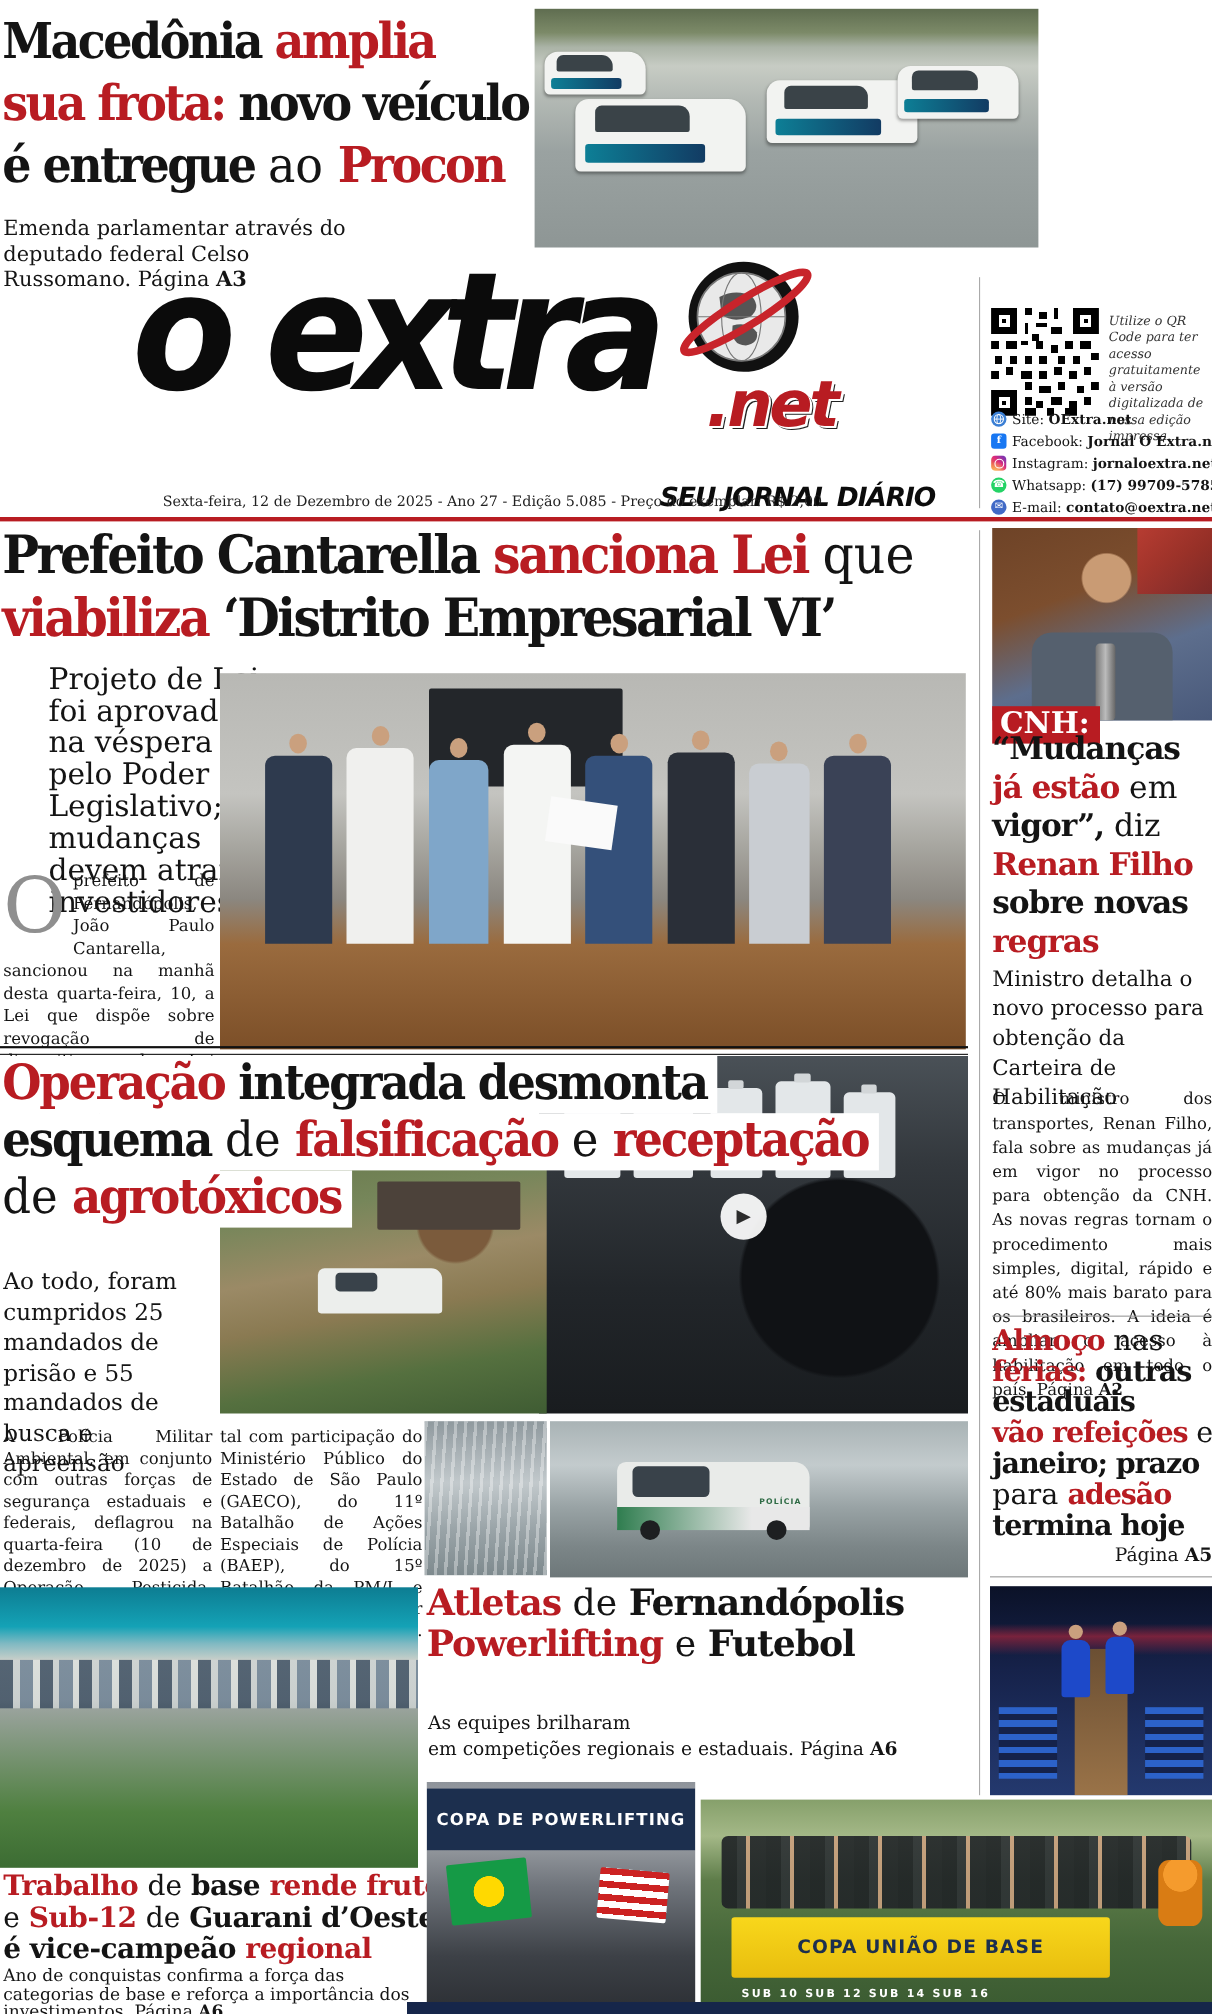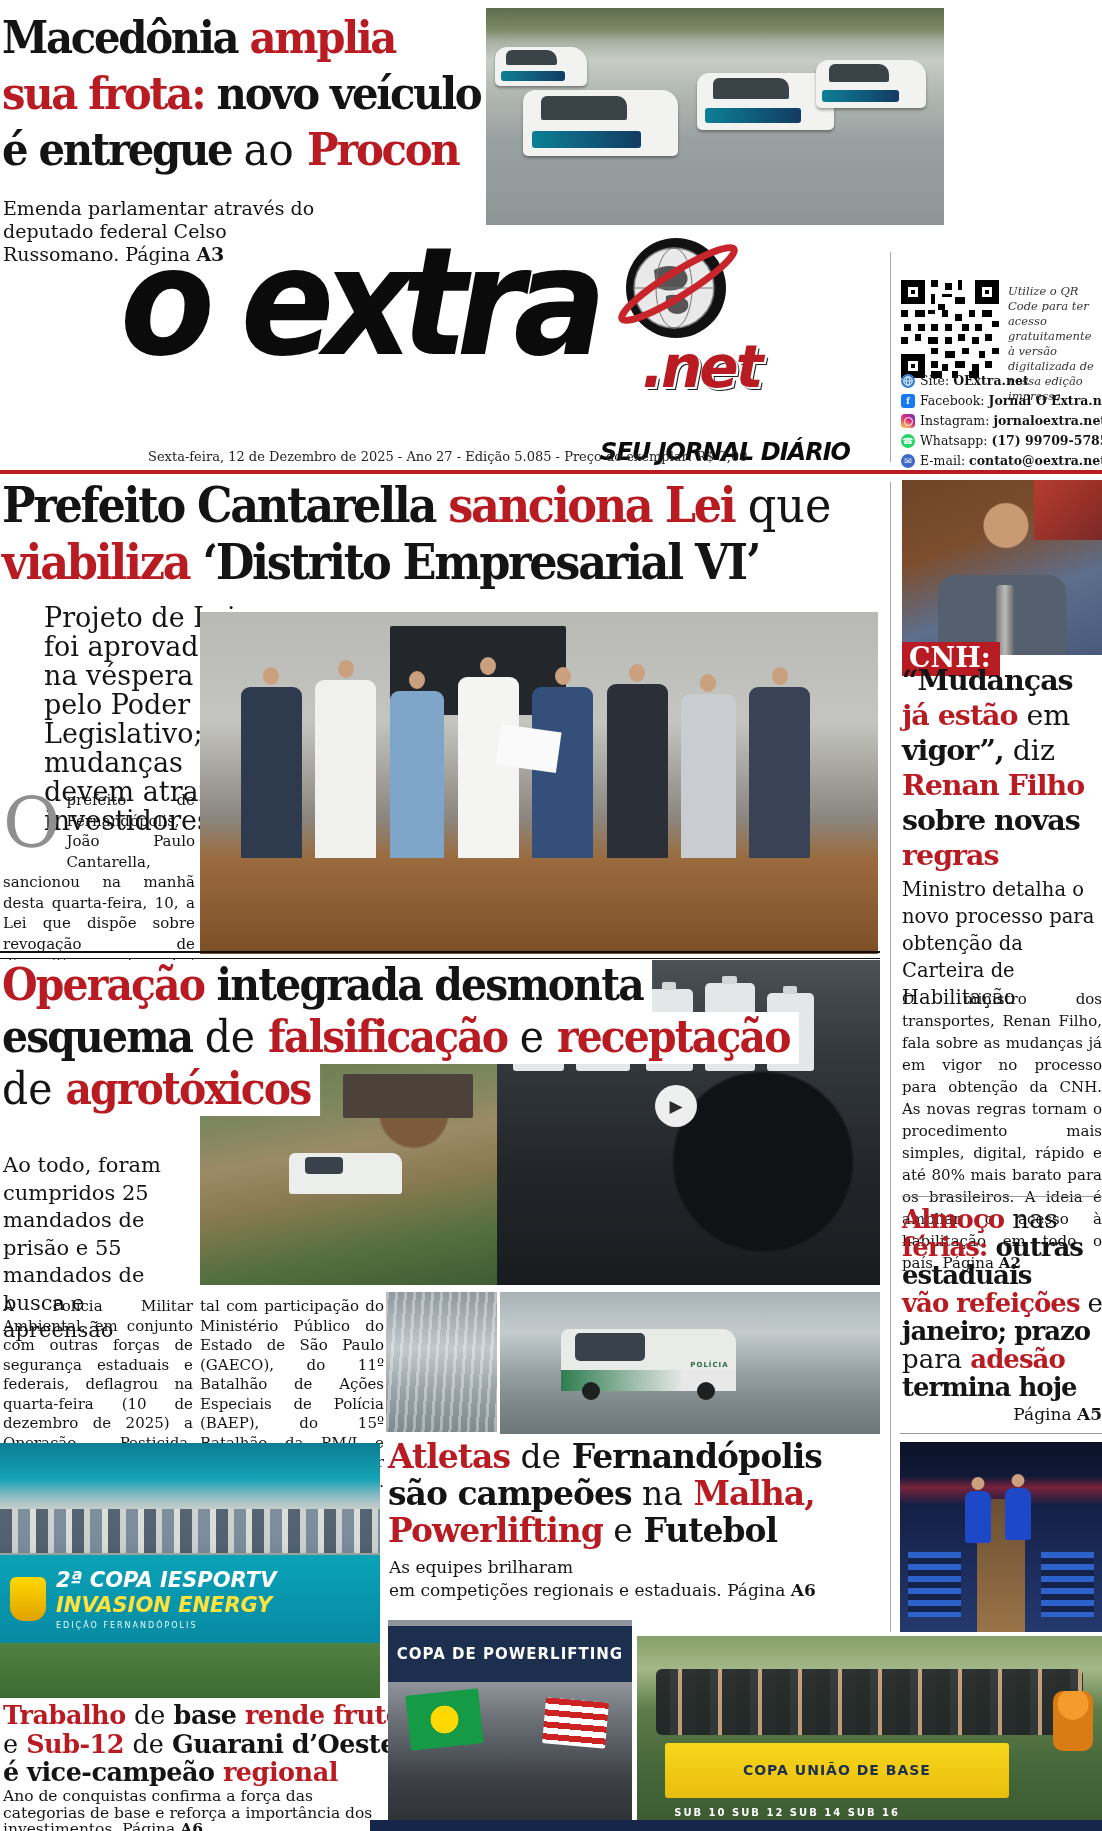--- a/index.html
+++ b/index.html
@@ -160,21 +160,21 @@
   .flag{position:absolute;border-radius:2px;}
   .flag-g{left:8%;top:34%;width:30%;height:26%;background:radial-gradient(circle at 50% 50%,#ffd900 0 30%,#159a46 31%);transform:rotate(-6deg);}
   .flag-r{left:64%;top:38%;width:26%;height:22%;background:repeating-linear-gradient(180deg,#c22 0 6px,#fff 6px 12px);transform:rotate(5deg);}
   .photo-uniao{left:637px;top:1636px;width:465px;height:184px;
     background:
       linear-gradient(180deg,#86a06b 0%,#a4b887 18%,#5d7c49 40%,#47683a 70%,#3c5c32 100%);}
   .uniao-crowd{position:absolute;left:4%;top:18%;width:92%;height:36%;
     background:repeating-linear-gradient(90deg,#1e2125 0 14px,#2c3034 14px 22px,#caa07e 22px 26px,#212428 26px 40px);border-radius:6px;opacity:.9;}
   .uniao-banner{position:absolute;left:6%;top:58%;width:74%;height:30%;background:linear-gradient(180deg,#f8d71b,#e8bd0e);
     display:flex;align-items:center;justify-content:center;font-family:"DejaVu Sans",sans-serif;font-weight:bold;
-    color:#1c2f4e;font-size:14px;letter-spacing:1px;border-radius:3px;}
+    color:#1c2f4e;font-size:17px;letter-spacing:1px;border-radius:3px;}
   .uniao-subs{position:absolute;left:8%;bottom:1%;width:70%;text-align:left;color:#fff;
     font-family:"DejaVu Sans",sans-serif;font-weight:bold;font-size:10px;letter-spacing:2px;}
   .mascot{position:absolute;right:2%;top:30%;width:40px;height:60px;background:radial-gradient(circle at 50% 22%,#f59b2d 0 30%,#d97c14 31%);border-radius:10px;}
   .navy-bar{left:370px;top:1820px;width:732px;height:11px;background:var(--navy);}
 </style>
 </head>
 <body>
 
 <div class="page">
 
@@ -416,40 +416,33 @@
       <span class="mplayer" style="left:52%;top:24%;">
           <span class="head"></span>
         </span>
     </div>
   </aside>
 
   <section>
 
     <div class="abs photo photo-team">
       <span class="crowd"></span>
-      <div class="team-banner">
-        <span class="shield"></span>
-        <span class="l1">2ª COPA IESPORTV</span>
-        <span class="l2">INVASION ENERGY</span>
-        <span class="l3">EDIÇÃO FERNANDÓPOLIS</span>
-      </div>
     </div>
     <div class="abs hl trabalho-headline">
         <div class="hl-line"><span class="sg-red">Trabalho </span><span class="sg-thin">de </span><span class="sg-black">base </span><span class="sg-red">rende frutos</span></div>
         <div class="hl-line"><span class="sg-thin">e </span><span class="sg-red">Sub-12 </span><span class="sg-thin">de </span><span class="sg-black">Guarani d’Oeste</span></div>
         <div class="hl-line"><span class="sg-black">é vice-campeão </span><span class="sg-red">regional</span></div>
       </div>
     <p class="abs trabalho-body">
       <span>Ano de conquistas confirma a força das categorias de base e reforça a importância dos investimentos.</span>
       <span class="pgi"><span>Página</span> <b>A6</b></span>
     </p>
 
     <div class="abs hl atletas-headline">
         <div class="hl-line"><span class="sg-red">Atletas </span><span class="sg-thin">de </span><span class="sg-black">Fernandópolis</span></div>
-        <div class="hl-line"><span class="sg-black">são campeões </span><span class="sg-thin">na </span><span class="sg-red">Malha,</span></div>
         <div class="hl-line"><span class="sg-red">Powerlifting </span><span class="sg-thin">e </span><span class="sg-black">Futebol</span></div>
       </div>
     <div class="abs atletas-deck">
       <span style="display:block;">As equipes brilharam</span>
       <span>em competições regionais e estaduais.</span>
       <span class="pgi"><span>Página</span> <b>A6</b></span>
     </div>
 
     <div class="abs photo photo-power">
       <div class="power-banner">COPA DE POWERLIFTING</div>

